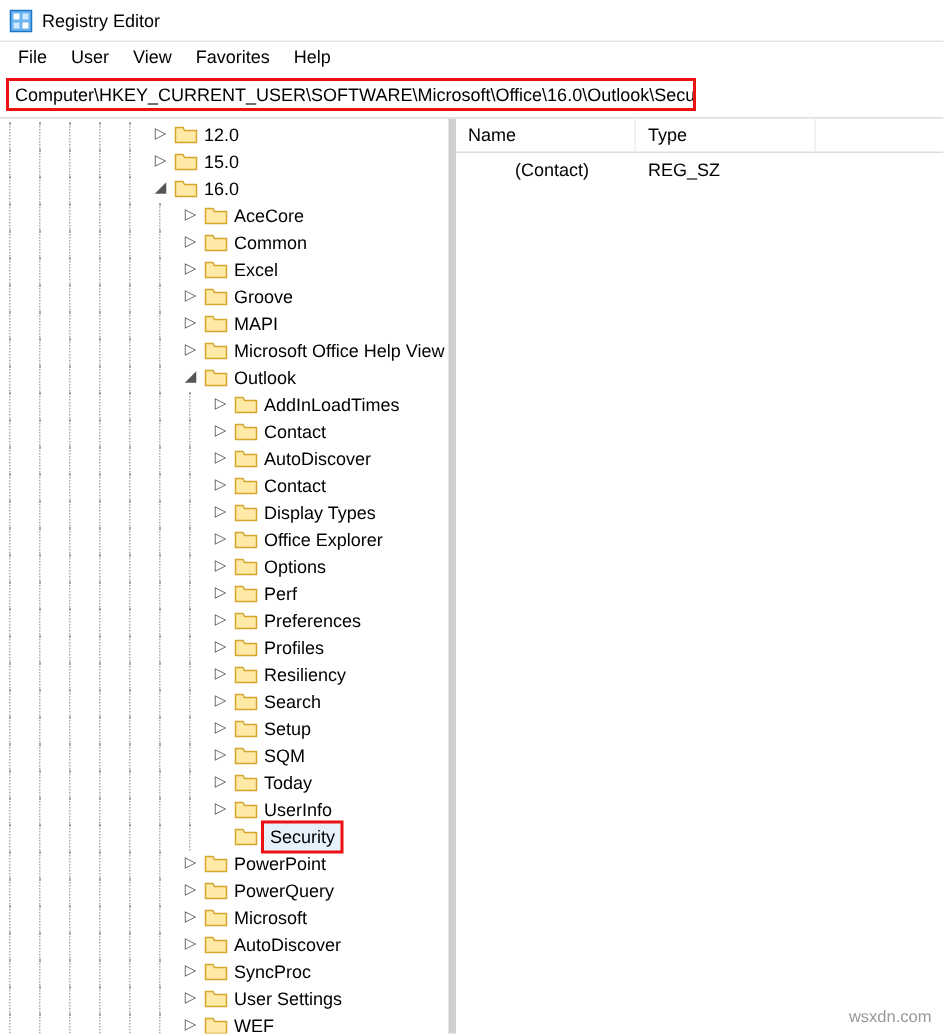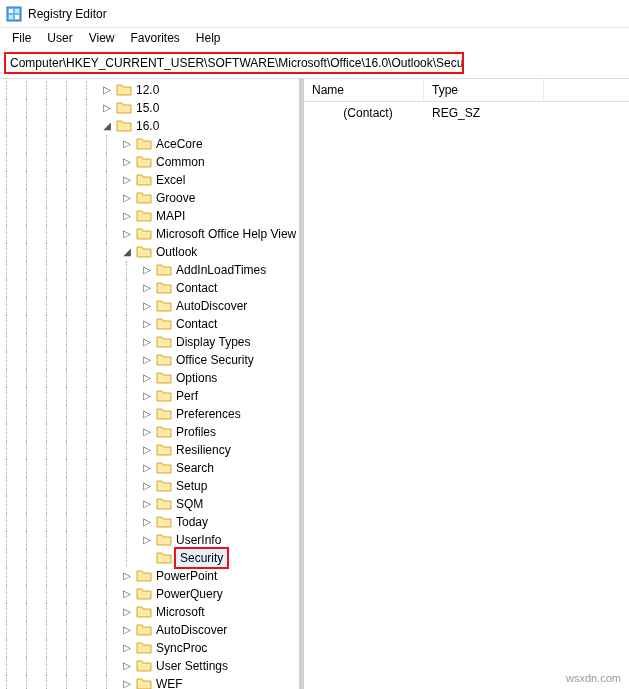--- a/index.html
+++ b/index.html
@@ -398,21 +398,21 @@
           <span style="display:inline-block;width:14px;height:18px;border-left:1px dotted #aaa;margin-left:6px;"></span>
           <span style="display:inline-block;width:14px;height:18px;border-left:1px dotted #aaa;margin-left:6px;"></span>
           <span style="display:inline-block;width:14px;height:18px;border-left:1px dotted #aaa;margin-left:6px;"></span>
           <span style="display:inline-block;width:14px;height:18px;border-left:1px dotted #aaa;margin-left:6px;"></span>
           <span class="expander">▷</span>
     <span class="folder">
             <svg viewBox="0 0 16 16">
               <path d="M1 3h5l1 2h8v8H1z" fill="#ffe9a6" stroke="#d4a72c"></path>
             </svg>
           </span>
-    <span class="label">Office Security</span>
+    <span class="label">Office Explorer</span>
   </div>
         <div class="node">
     <span style="display:inline-block;width:14px;height:18px;border-left:1px dotted #aaa;margin-left:6px;"></span>
           <span style="display:inline-block;width:14px;height:18px;border-left:1px dotted #aaa;margin-left:6px;"></span>
           <span style="display:inline-block;width:14px;height:18px;border-left:1px dotted #aaa;margin-left:6px;"></span>
           <span style="display:inline-block;width:14px;height:18px;border-left:1px dotted #aaa;margin-left:6px;"></span>
           <span style="display:inline-block;width:14px;height:18px;border-left:1px dotted #aaa;margin-left:6px;"></span>
           <span style="display:inline-block;width:14px;height:18px;border-left:1px dotted #aaa;margin-left:6px;"></span>
           <span style="display:inline-block;width:14px;height:18px;border-left:1px dotted #aaa;margin-left:6px;"></span>
           <span class="expander">▷</span>

